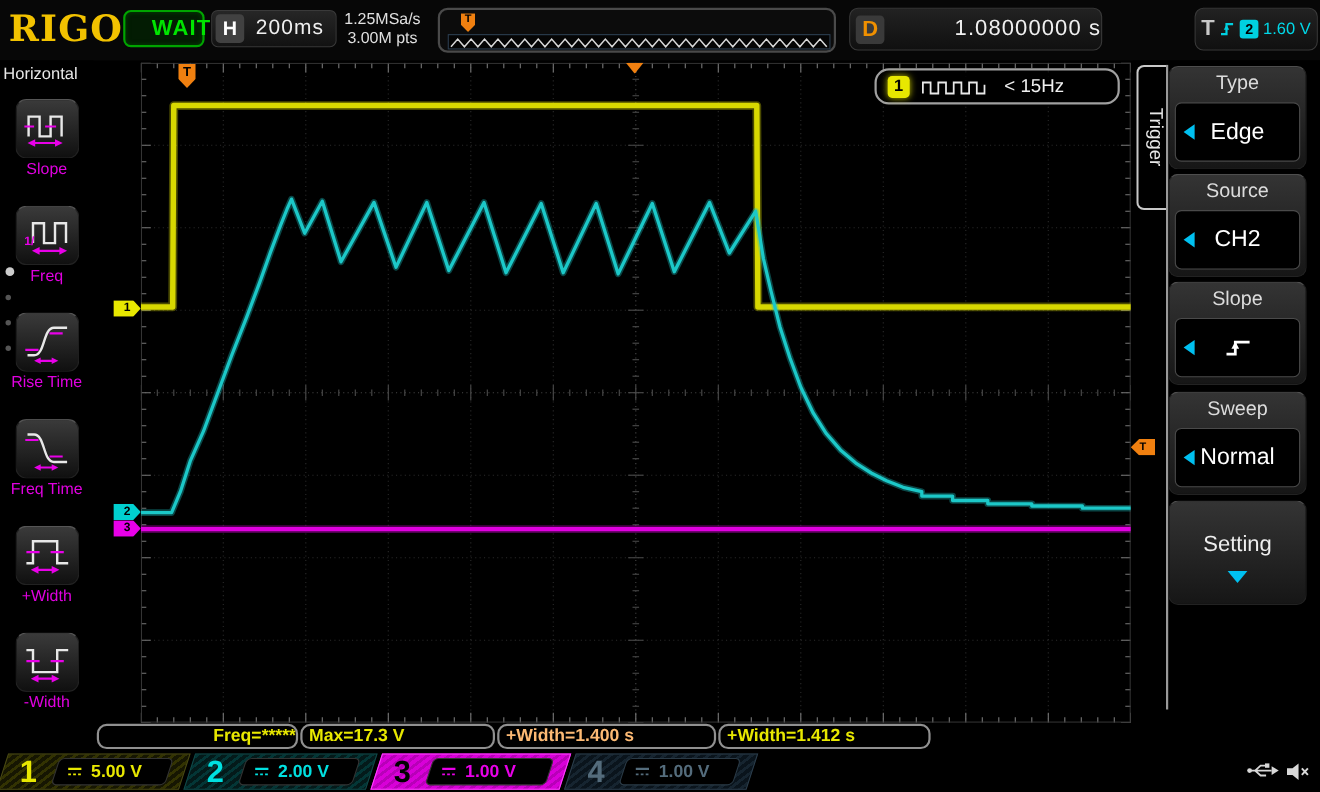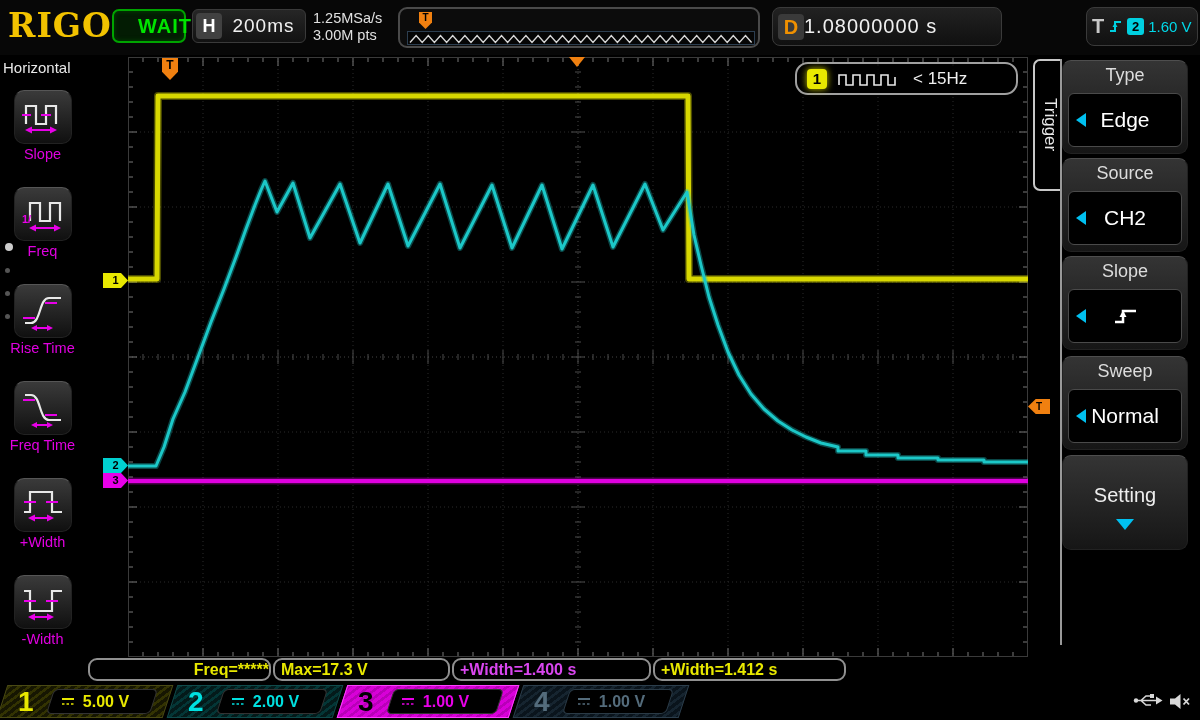--- a/index.html
+++ b/index.html
@@ -7,28 +7,28 @@
   body { font-family:"Liberation Sans", sans-serif; }
   .screen { position:relative; width:1200px; height:720px; background:#000; overflow:hidden; }
 
   
   .topbar { position:absolute; left:0; top:0; width:1200px; height:55px; background:#070707; }
   .logo { position:absolute; left:8px; top:6px; font-family:"DejaVu Serif", serif; font-weight:bold; font-size:33px; color:#f2c200; letter-spacing:1px; }
   .wait { position:absolute; left:112px; top:9px; width:74px; height:34px; border:2px solid #00a400; border-radius:7px; background:#031c03; color:#00e400; font-size:20px; font-weight:bold; text-align:center; line-height:30px; letter-spacing:1px; box-shadow:0 0 5px #004400 inset;padding-left:24px; }
   .hbox { position:absolute; left:192px; top:9px; width:114px; height:34px; background:linear-gradient(#262626,#121212); border-radius:6px; border:1px solid #3a3a3a; display:flex; align-items:center; }
   .hkey { width:26px; height:26px; margin:0 0 0 3px; background:#414141; border-radius:4px; color:#fff; font-weight:bold; font-size:18px; text-align:center; line-height:26px; }
   .hval { flex:1; text-align:center; color:#f0f0f0; font-size:19px; letter-spacing:1px; }
-  .srate { position:absolute; left:313px; top:10px; color:#e0e0e0; font-size:14.5px; line-height:17px; }
+  .srate { position:absolute; left:313px; top:10px; color:#e0e0e0; font-size:14.5px; line-height:17px;text-align:center; }
   .preview { position:absolute; left:398px; top:7px; width:362px; height:41px; background:#0c0c0c; border:2px solid #4a4a4a; border-radius:9px; }
   .pv-strip { position:absolute; left:7px; top:22px; width:348px; height:14px; border:1px solid #2c3e50; background:#050505; }
   .pv-line { fill:none; stroke:#d8d8d8; stroke-width:1.4; }
   .pv-flag { position:absolute; left:19px; top:3px; width:13px; height:17px; background:#f08010; clip-path:polygon(0 0,100% 0,100% 62%,50% 100%,0 62%); color:#000; font-size:10px; font-weight:bold; text-align:center; line-height:12px; }
   .dbox { position:absolute; left:772px; top:7px; width:230px; height:39px; background:linear-gradient(#222,#101010); border:1px solid #3a3a3a; border-radius:8px; display:flex; align-items:center; }
   .dkey { width:26px; height:26px; margin-left:5px; background:#3a3a3a; border-radius:4px; color:#f09000; font-weight:bold; font-size:20px; text-align:center; line-height:26px; }
-  .dval { flex:1; text-align:left; color:#f0f0f0; font-size:20px; letter-spacing:1px; }
+  .dval { flex:1; text-align:right; color:#f0f0f0; font-size:20px; letter-spacing:1px; }
   .tbox { position:absolute; left:1086px; top:7px; width:112px; height:39px; background:linear-gradient(#222,#101010); border:1px solid #3a3a3a; border-radius:8px; display:flex; align-items:center; gap:4px; padding:0 5px; }
   .tkey { color:#c8c8c8; font-weight:bold; font-size:20px; }
   .tch { width:17px; height:17px; background:#00d0e0; border-radius:3px; color:#000; font-weight:bold; font-size:13px; text-align:center; line-height:17px; }
   .tlev { color:#00d8e8; font-size:15px; white-space:nowrap; }
 
   
   .leftbar { position:absolute; left:0; top:55px; width:85px; height:605px; background:#000; }
   .lb-title { position:absolute; left:3px; top:4px; color:#e8e8e8; font-size:15px; }
   .dot { position:absolute; left:5px; border-radius:50%; background:#555; }
   .dot.d0 { width:8px; height:8px; background:#ccc; top:188px; }
@@ -66,21 +66,21 @@
   .tri { position:absolute; left:7px; top:50%; margin-top:-7px; width:0; height:0; border-top:7px solid transparent; border-bottom:7px solid transparent; border-right:10px solid #00c0f0; }
   .setting { position:absolute; left:32px; top:400px; width:126px; height:95px; background:linear-gradient(#343434,#161616); border:1px solid #222; border-top-color:#4e4e4e; border-radius:9px; text-align:center; }
   .setting .slab { margin-top:28px; color:#eee; font-size:20px; }
   .dtri { margin:12px auto 0; width:0; height:0; border-left:9px solid transparent; border-right:9px solid transparent; border-top:11px solid #00c0f0; }
   .sec0 { top:5px; } .sec1 { top:103px; } .sec2 { top:201px; } .sec3 { top:301px; }
 
   
   .mbox { position:absolute; top:658px; height:23px; background:#000; border:2px solid #909090; border-radius:9px; font-size:16px; font-weight:bold; line-height:19px; padding-left:6px; overflow:hidden; white-space:nowrap; }
   .m0 { left:88px; width:183px; color:#e8e800;text-align:right; }
   .m1 { left:273px; width:177px; color:#e8e800; }
-  .m2 { left:452px; width:199px; color:#d946ef; }
+  .m2 { left:452px; width:199px; color:#fdba74; }
   .m3 { left:653px; width:193px; color:#e8e800; }
 
   
   .chbar { position:absolute; left:0; top:683px; width:1200px; height:37px; background:#000; }
   .ch { position:absolute; top:2px; height:33px; }
   .ch-bg { position:absolute; left:0; top:0; right:0; bottom:0; transform:skewX(-18deg); border:1px solid; }
   .ch1 .ch-bg { background:#161602 repeating-linear-gradient(135deg, rgba(200,200,0,.16) 0 3px, transparent 3px 7px); border-color:#4a4a14; }
   .ch2 .ch-bg { background:#041a1a repeating-linear-gradient(135deg, rgba(0,200,200,.16) 0 3px, transparent 3px 7px); border-color:#104a4a; }
   .ch3 .ch-bg { background:#d800d8 repeating-linear-gradient(135deg, rgba(0,0,0,.15) 0 3px, transparent 3px 7px); border-color:#ff40ff; }
   .ch4 .ch-bg { background:#0a141c repeating-linear-gradient(135deg, rgba(90,130,160,.15) 0 3px, transparent 3px 7px); border-color:#2c3e4c; }

